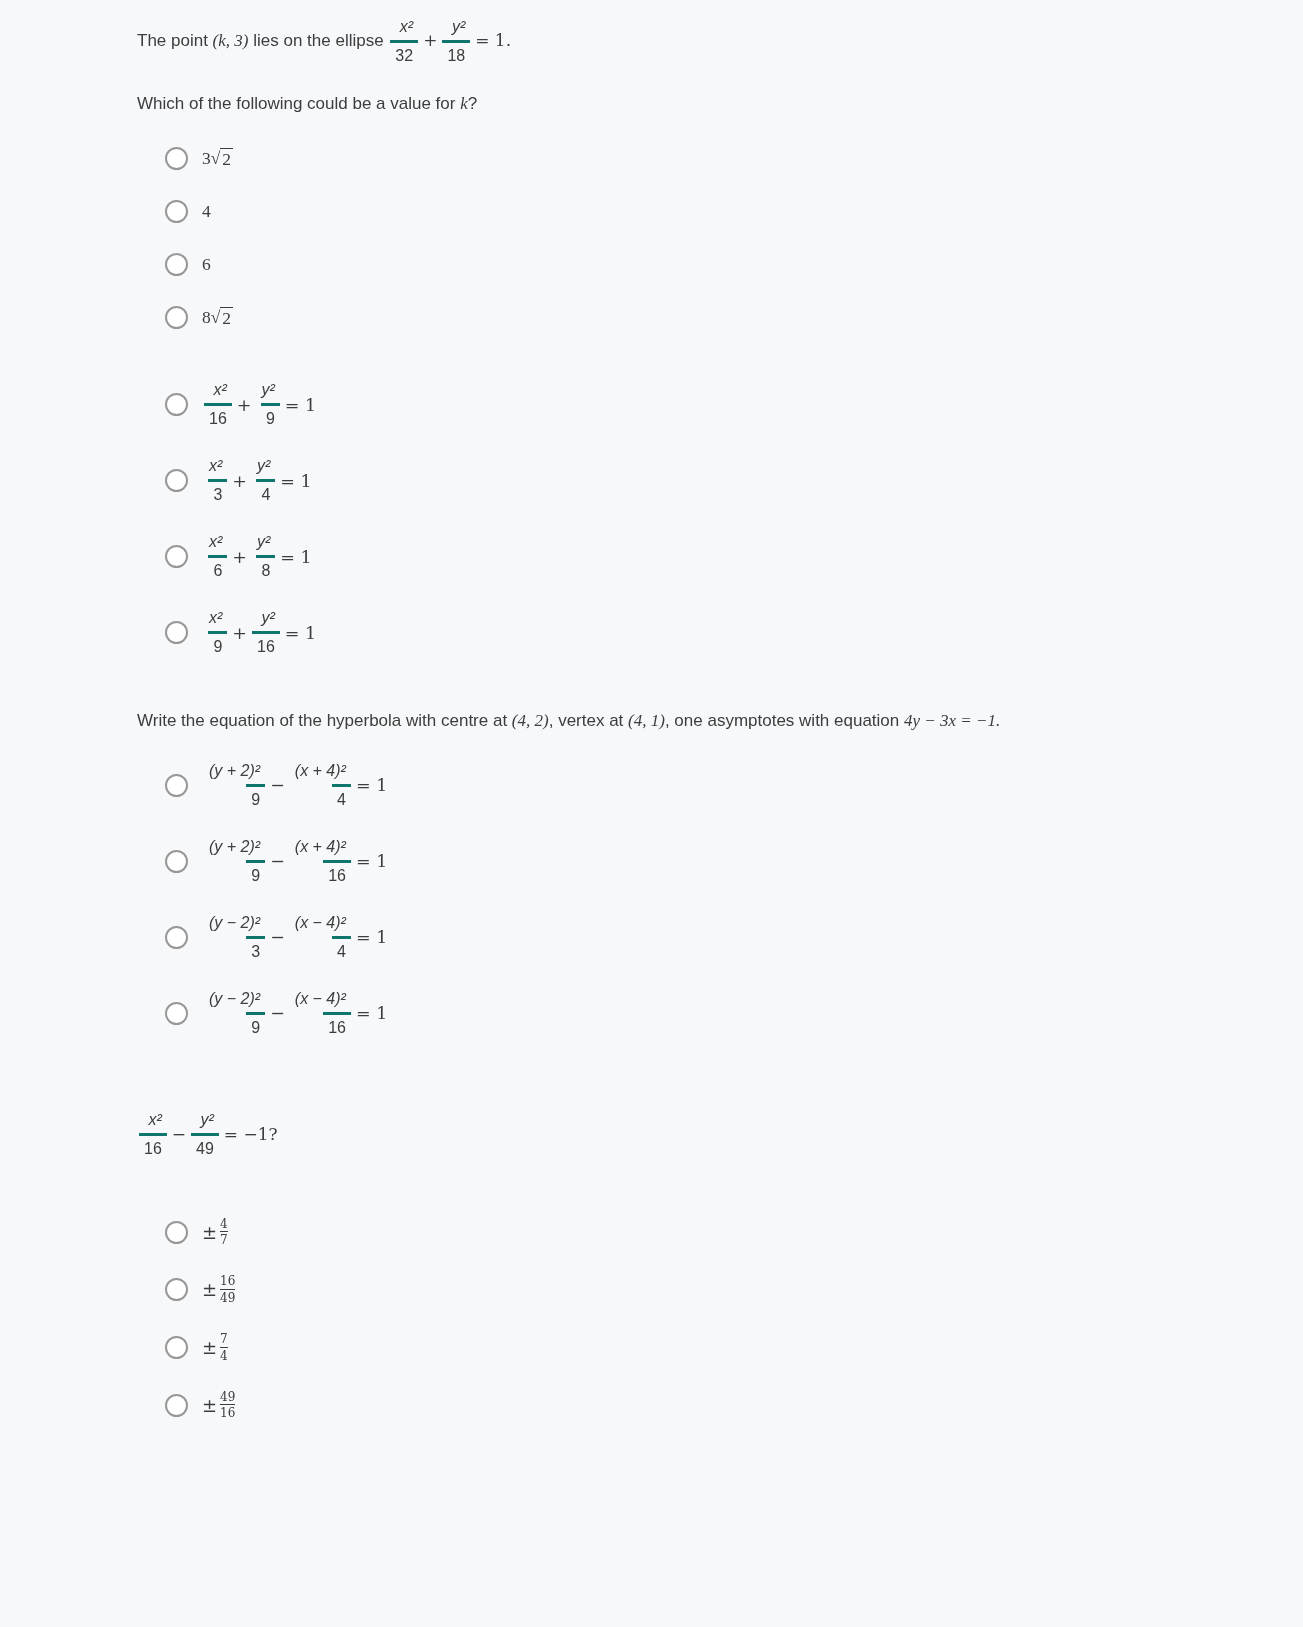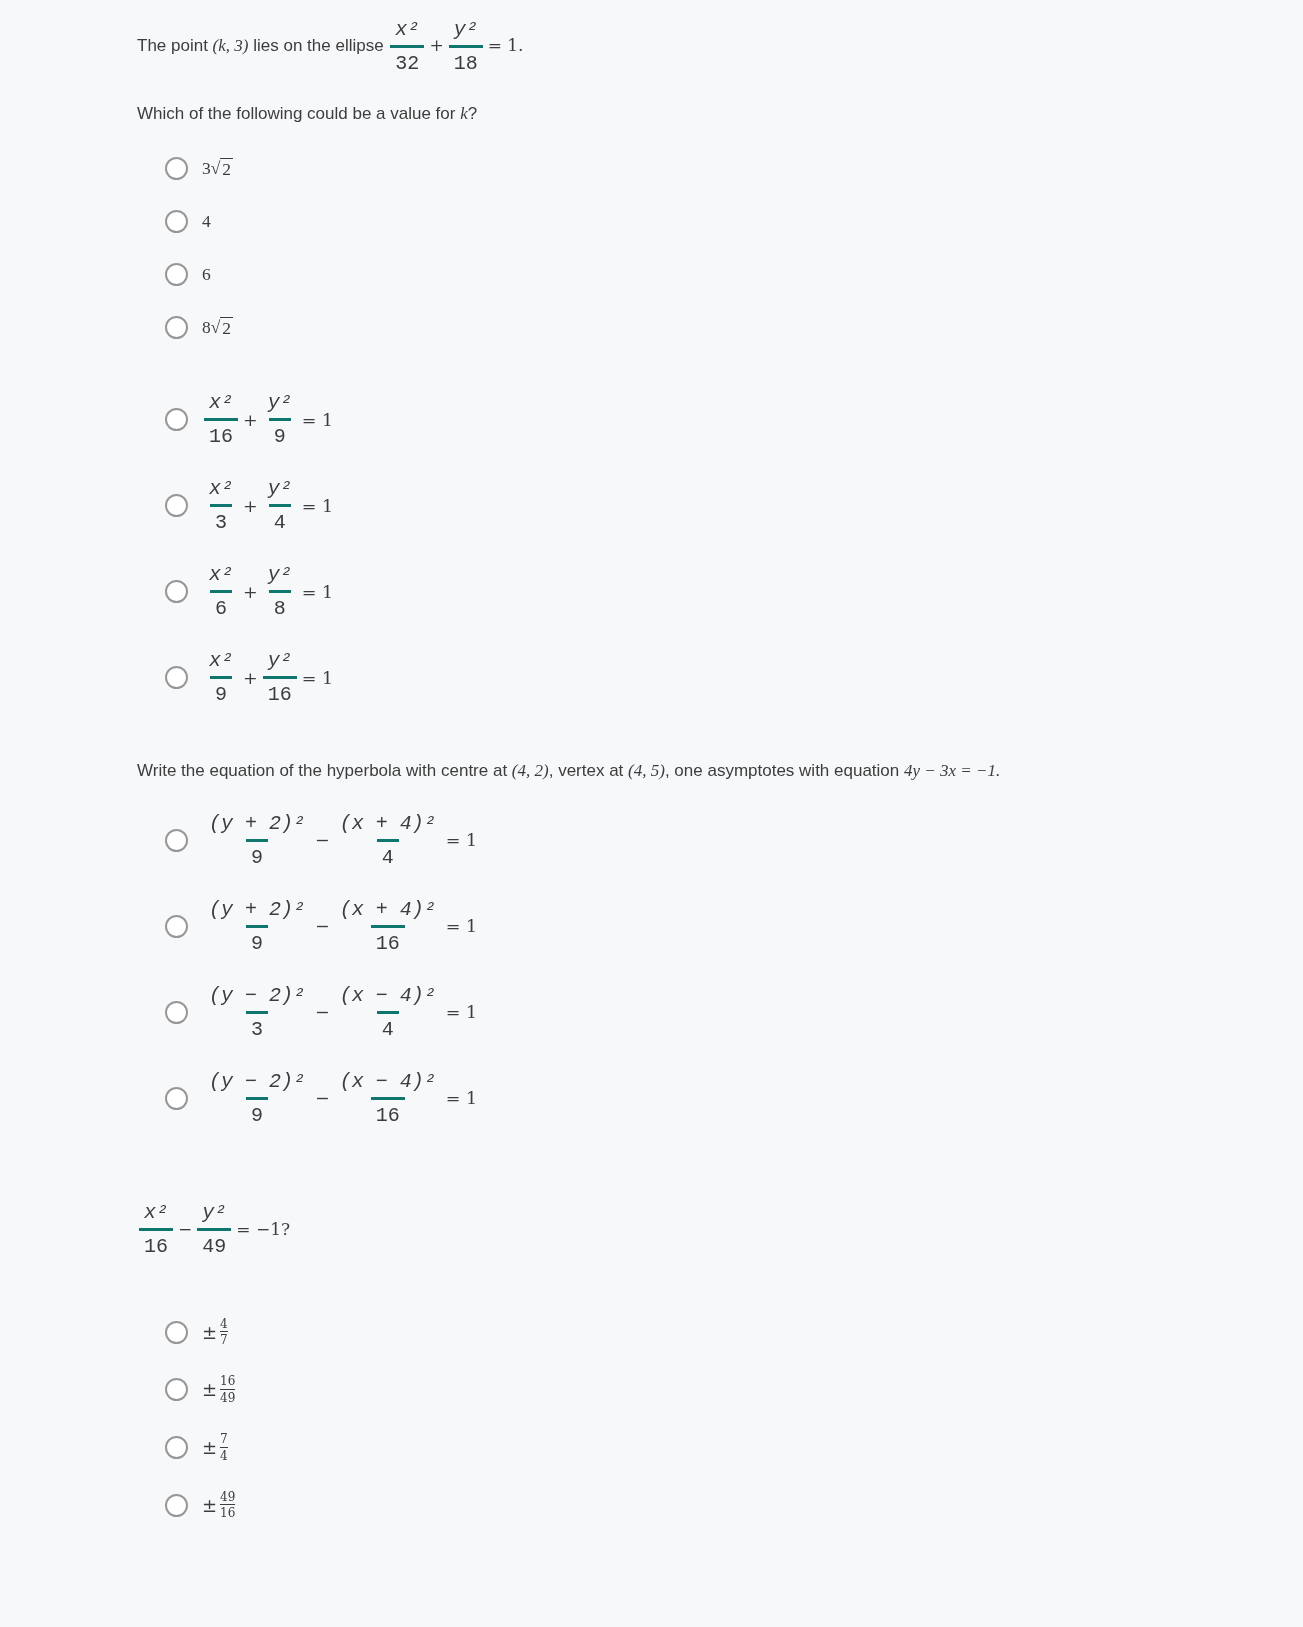--- a/index.html
+++ b/index.html
@@ -18,24 +18,24 @@
   .prose { line-height: 1.55; margin: 0; max-width: 1046px; }
   .subprompt { margin-top: 24px; }
 
   
   .math { font-family: Liberation Serif, serif; }
   .it { font-style: italic; }
   .mop { font-family: "DejaVu Serif", serif; padding: 0 3px; white-space: nowrap; }
   .frac {
     display: inline-flex;
     flex-direction: column;
-    align-items: center;
+    align-items: flex-end;
     vertical-align: middle;
-    font-family: Liberation Mono, monospace;
-    font-size: 20px;
+    font-family: Liberation Sans, sans-serif;
+    font-size: 16px;
     line-height: 1.25;
     margin: 0 2px;
   }
   .frac .num { padding: 1px 5px 3px; }
   .frac .den { border-top: 3px solid #0f766e; padding: 3px 5px 1px; font-style: normal; }
   .sfrac {
     display: inline-flex;
     flex-direction: column;
     align-items: center;
     vertical-align: middle;
@@ -179,21 +179,21 @@
               <span class="den">16</span>
             </span>
           <span class="mop">= 1</span>
         </span>
       </div>
     </div>
   </section>
 
   <section class="question">
     <p class="prose">
-      <span>Write the equation of the hyperbola with centre at </span><span class="math it">(4, 2)</span><span>, vertex at </span><span class="math it">(4, 5)</span><span>, one asymptotes with equation </span><span class="math it">4y − 3x = −1.</span>
+      <span>Write the equation of the hyperbola with centre at </span><span class="math it">(4, 2)</span><span>, vertex at </span><span class="math it">(4, 1)</span><span>, one asymptotes with equation </span><span class="math it">4y − 3x = −1.</span>
     </p>
 
     <div class="options">
       <div class="option-row eq-row">
         <span class="radio"></span>
         <span class="option-label eq">
           <span class="frac">
               <span class="num it">(y + 2)²</span>
               <span class="den">9</span>
             </span>

